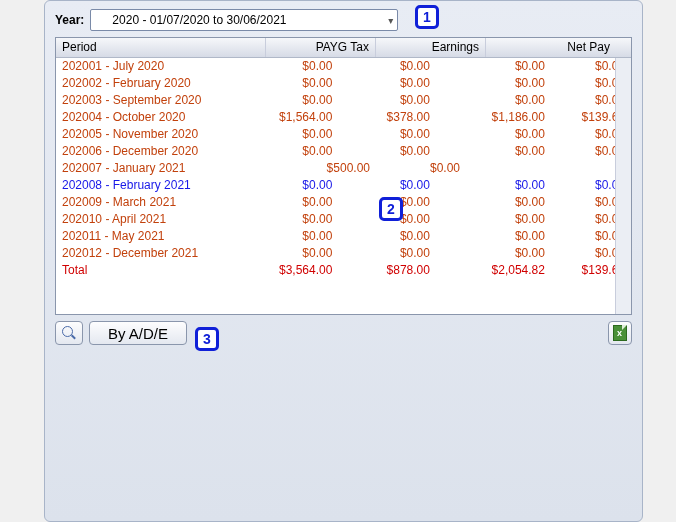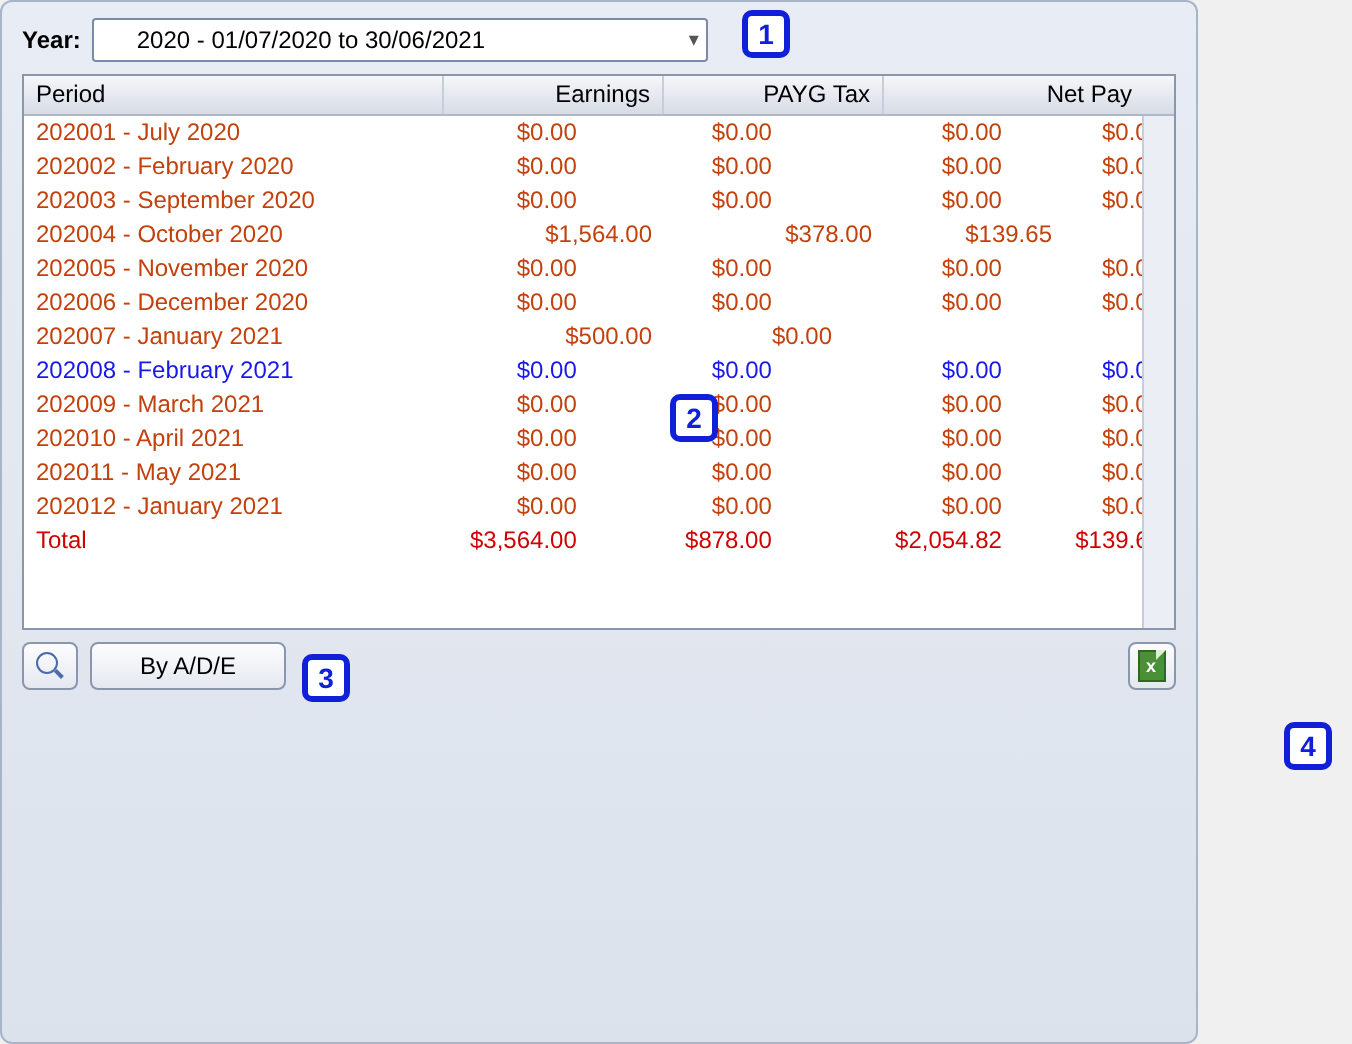--- a/index.html
+++ b/index.html
@@ -10,20 +10,21 @@
     background: #f0f0f0;
   }
   .panel {
     width: 599px;
     height: 522px;
     background: linear-gradient(to bottom, #e8ecf4, #dce2ec);
     border: 1px solid #a8b4c8;
     border-radius: 6px;
     padding: 8px 10px 10px 10px;
     position: relative;
+    margin-left: 44px;
   }
   .year-row {
     display: flex;
     align-items: center;
     gap: 6px;
     margin-bottom: 6px;
   }
   .year-label {
     font-weight: bold;
     color: #000;
@@ -113,21 +114,21 @@
   }
   .btn {
     height: 24px;
     border: 1px solid #8a96ac;
     border-radius: 4px;
     background: linear-gradient(to bottom, #fdfdfe, #e4e8f0);
     display: inline-flex;
     align-items: center;
     justify-content: center;
     cursor: pointer;
-    font-size: 12px;
+    font-size: 15px;
     color: #000;
   }
   .btn-search { width: 28px; }
   .btn-ade { width: 98px; margin-left: 6px; }
   .btn-export { width: 24px; }
   .icon-mag {
     width: 14px; height: 14px; position: relative;
   }
   .icon-mag::before {
     content: "";
@@ -182,22 +183,22 @@
     </div>
   </div>
 
   <div class="callout" style="left:370px; top:4px;">
       <span>1</span>
     </div>
 
   <div class="table-wrap">
     <div class="thead">
       <div class="col c-period">Period</div>
+      <div class="col c-payg">PAYG Tax</div>
       <div class="col c-earn">Earnings</div>
-      <div class="col c-payg">PAYG Tax</div>
       <div class="col c-net">Net Pay</div>
     </div>
     <div class="tbody" id="tbody">
         <div class="trow">
           <div class="col c-period">202001 - July 2020</div>
           <div class="col c-earn">$0.00</div>
           <div class="col c-payg">$0.00</div>
           <div class="col c-net">$0.00</div>
           <div class="col c-ent">$0.00</div>
         </div>
@@ -212,20 +213,21 @@
           <div class="col c-period">202003 - September 2020</div>
           <div class="col c-earn">$0.00</div>
           <div class="col c-payg">$0.00</div>
           <div class="col c-net">$0.00</div>
           <div class="col c-ent">$0.00</div>
         </div>
         <div class="trow">
           <div class="col c-period">202004 - October 2020</div>
           <div class="col c-earn">$1,564.00</div>
           <div class="col c-payg">$378.00</div>
+          <div class="col c-net">$1,186.00</div>
           <div class="col c-ent">$139.65</div>
         </div>
         <div class="trow">
           <div class="col c-period">202005 - November 2020</div>
           <div class="col c-earn">$0.00</div>
           <div class="col c-payg">$0.00</div>
           <div class="col c-net">$0.00</div>
           <div class="col c-ent">$0.00</div>
         </div>
         <div class="trow">
@@ -262,21 +264,21 @@
           <div class="col c-ent">$0.00</div>
         </div>
         <div class="trow">
           <div class="col c-period">202011 - May 2021</div>
           <div class="col c-earn">$0.00</div>
           <div class="col c-payg">$0.00</div>
           <div class="col c-net">$0.00</div>
           <div class="col c-ent">$0.00</div>
         </div>
         <div class="trow">
-          <div class="col c-period">202012 - January 2021</div>
+          <div class="col c-period">202012 - December 2021</div>
           <div class="col c-earn">$0.00</div>
           <div class="col c-payg">$0.00</div>
           <div class="col c-net">$0.00</div>
           <div class="col c-ent">$0.00</div>
         </div>
         <div class="trow total">
           <div class="col c-period">Total</div>
           <div class="col c-earn">$3,564.00</div>
           <div class="col c-payg">$878.00</div>
           <div class="col c-net">$2,054.82</div>

